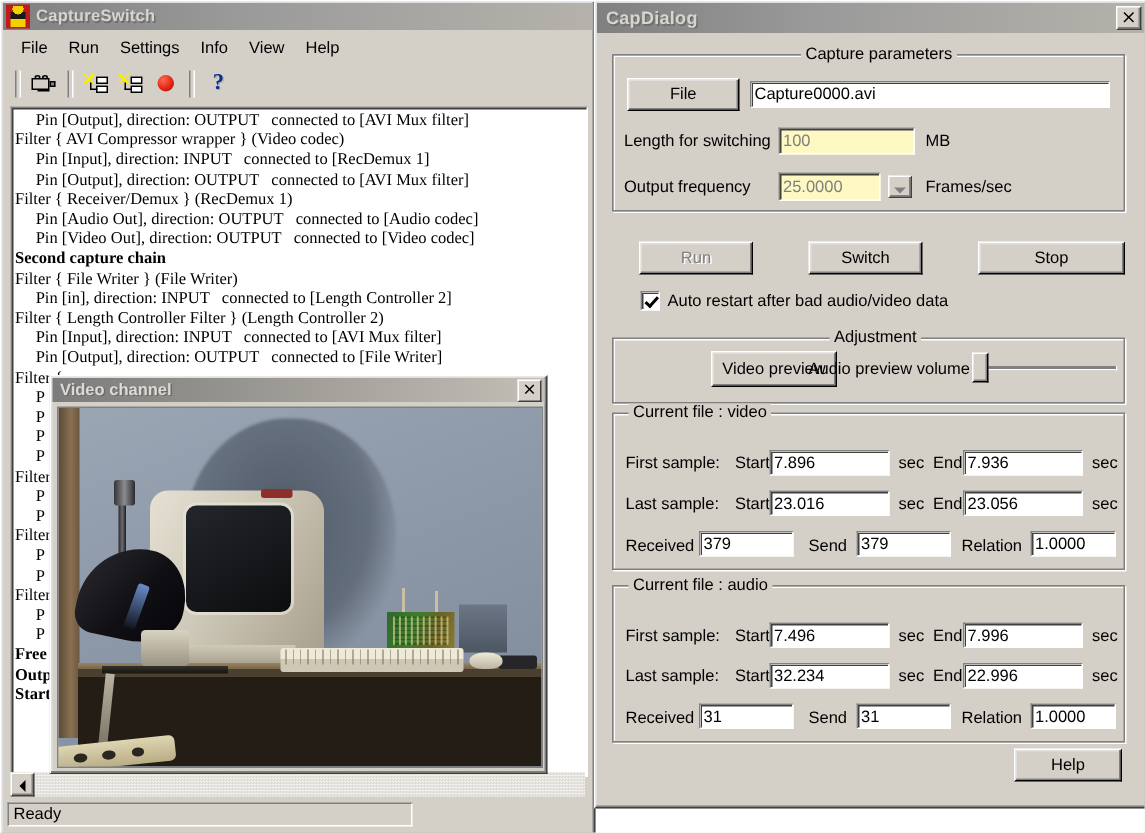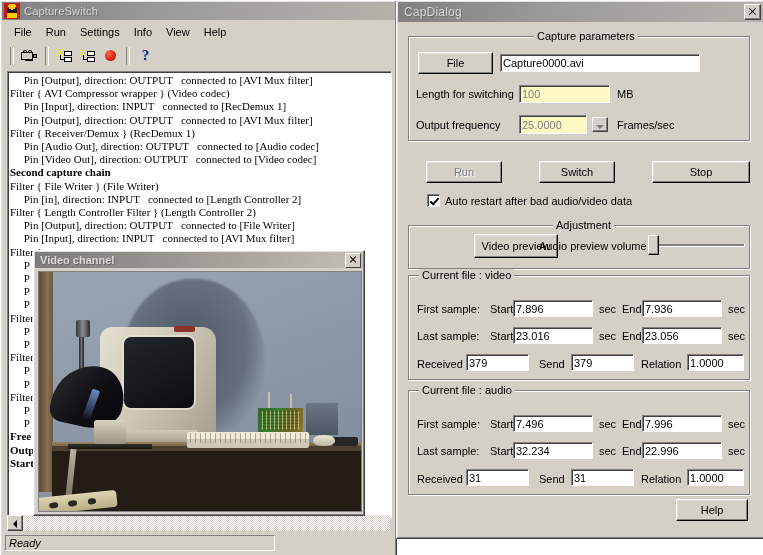--- a/index.html
+++ b/index.html
@@ -49,21 +49,21 @@
   .titlebar {
     height: 18px;
     background: linear-gradient(to right, #808080 0%, #9a9a9a 40%, #b5b2ab 100%);
     display: flex;
     align-items: center;
     padding: 0 2px;
     box-sizing: border-box;
   }
   .titlebar .ttl {
     color: #d8d5d0;
-    font-weight: normal;
+    font-weight: bold;
     font-size: 11px;
     letter-spacing: 0.2px;
     margin-left: 4px;
     text-shadow: 1px 1px 0 #6e6e6e;
     flex: 1;
     white-space: nowrap;
     overflow: hidden;
   }
   .sysicon {
     width: 16px; height: 16px;
@@ -260,21 +260,20 @@
   .status-pane {
     height: 16px;
     display: flex; align-items: center;
     padding-left: 3px;
     border-top: 1px solid #808080;
     border-left: 1px solid #808080;
     border-right: 1px solid #ffffff;
     border-bottom: 1px solid #ffffff;
     box-sizing: border-box;
     font-size: 11px;
-    font-style: italic;
   }
 
   
   #videowin { z-index: 40; }
   .videotitle {
     height: 16px;
     background: linear-gradient(to right, #7c7c7c 0%, #a3a09a 55%, #c2bfb7 100%);
     display: flex; align-items: center;
     padding: 0 2px;
     box-sizing: border-box;
@@ -635,22 +634,22 @@
           <div class="listline">     Pin [Input], direction: INPUT   connected to [RecDemux 1]</div>
           <div class="listline">     Pin [Output], direction: OUTPUT   connected to [AVI Mux filter]</div>
           <div class="listline">Filter { Receiver/Demux } (RecDemux 1)</div>
           <div class="listline">     Pin [Audio Out], direction: OUTPUT   connected to [Audio codec]</div>
           <div class="listline">     Pin [Video Out], direction: OUTPUT   connected to [Video codec]</div>
           <div class="listline"></div>
           <div class="listline bold">Second capture chain</div>
           <div class="listline">Filter { File Writer } (File Writer)</div>
           <div class="listline">     Pin [in], direction: INPUT   connected to [Length Controller 2]</div>
           <div class="listline">Filter { Length Controller Filter } (Length Controller 2)</div>
+          <div class="listline">     Pin [Input], direction: INPUT   connected to [AVI Mux filter]</div>
           <div class="listline">     Pin [Output], direction: OUTPUT   connected to [File Writer]</div>
-          <div class="listline">     Pin [Input], direction: INPUT   connected to [AVI Mux filter]</div>
           <div class="listline">Filter {</div>
           <div class="listline">     P</div>
           <div class="listline">     P</div>
           <div class="listline">     P</div>
           <div class="listline">     P</div>
           <div class="listline">Filter {</div>
           <div class="listline">     P</div>
           <div class="listline">     P</div>
           <div class="listline">Filter {</div>
           <div class="listline">     P</div>
@@ -723,21 +722,21 @@
     <div class="titlebar" style="margin:1px 1px 0 1px; height:20px;">
       <div class="ttl" style="font-size:12px;">CapDialog</div>
       <div class="closebtn"></div>
     </div>
 
     <div class="group" style="left:11px; top:35px; width:342px; height:105px;">
       <div class="legend" style="left:125px;">Capture parameters</div>
     </div>
 
     <div class="btn" style="left:21px; top:51px; width:75px; height:22px;">File</div>
-    <div class="field" style="left:103px; top:53px; width:200px; height:18px;">Capture0000.avi</div>
+    <div class="field" style="left:103px; top:53px; width:240px; height:18px;">Capture0000.avi</div>
 
     <div class="lbl" style="left: 19px; top: 87px;">Length for switching</div>
     <div class="field disabled" style="left: 122px; top: 84px; width: 91px; height: 18px;">100</div>
     <div class="lbl" style="left: 220px; top: 87px;">MB</div>
 
     <div class="lbl" style="left: 19px; top: 118px;">Output frequency</div>
     <div class="field disabled" style="left: 122px; top: 114px; width: 68px; height: 19px;">25.0000</div>
     <div class="combo-arrow" style="left: 195px; top: 116px; height: 15px;"></div>
     <div class="lbl" style="left: 220px; top: 118px; text-align: center;">Frames/sec</div>
 

